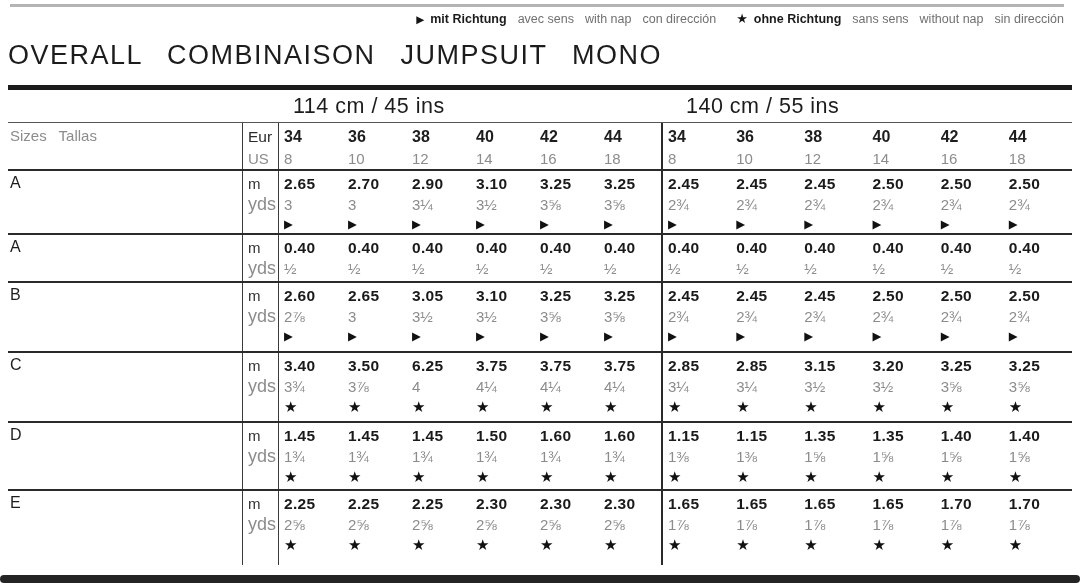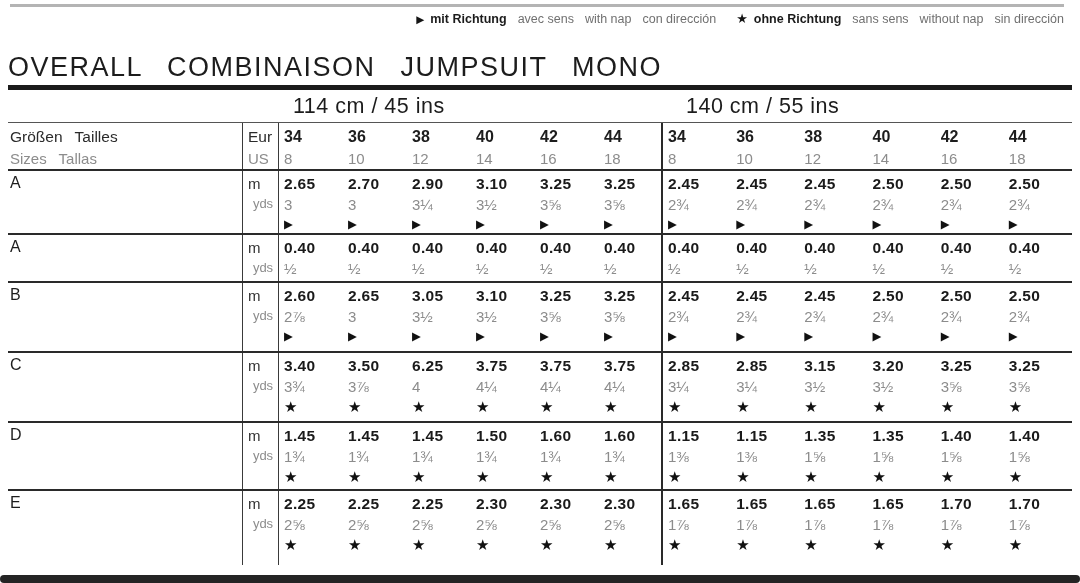--- a/index.html
+++ b/index.html
@@ -26,21 +26,21 @@
   .legend{
     position:absolute;top:11px;right:16px;
     font-size:12.5px;color:#707070;white-space:nowrap;
   }
   .legend span{margin-left:11px;}
   .legend .sym{color:#141414;font-size:10.5px;margin-left:20px;}
   .legend .sym.star{font-size:13px;}
   .legend .sym:first-child{margin-left:0;}
   .legend .de{color:#1b1b1b;font-weight:bold;margin-left:6px;}
   .title{
-    position:absolute;top:52px;left:8px;margin:0;
+    position:absolute;top:40px;left:8px;margin:0;
     font-size:27px;font-weight:normal;color:#1c1c1c;
     letter-spacing:1.5px;word-spacing:16px;white-space:nowrap;
   }
   .title-rule{
     position:absolute;top:85px;left:8px;width:1064px;height:5px;
     background:#1b1b1b;
   }
   .wh{
     position:absolute;top:94px;font-size:21.5px;color:#1c1c1c;
     letter-spacing:0.5px;white-space:nowrap;
@@ -68,21 +68,21 @@
   .r3{height:70px;}
   .r4{height:68px;}
   .r5{height:74px;border-bottom:none;}
   .hdr-dark{font-size:15.5px;color:#2b2b2b;line-height:23px;word-spacing:8px;}
   .hdr-gray{font-size:15px;color:var(--gray);line-height:21px;word-spacing:8px;}
   .size-eur{font-size:16px;font-weight:bold;color:var(--dark);line-height:23px;}
   .size-us{font-size:15px;color:var(--gray);line-height:21px;}
   .row-label{font-size:16px;color:var(--dark);line-height:20px;}
   .row-sublabel{font-size:12.5px;color:#8a8a8a;line-height:15px;}
   .unit-m{font-size:15px;color:#333;line-height:21px;}
-  .unit-yds{font-size:13px;color:var(--gray);line-height:20px;text-align:center;}
+  .unit-yds{font-size:18px;color:var(--gray);line-height:20px;}
   .m-line{font-size:15.5px;font-weight:bold;color:#1a1a1a;line-height:21px;letter-spacing:0.3px;}
   .yds-line{font-size:15px;color:var(--gray);line-height:21px;}
   .sym-line{font-size:11.5px;color:#111;line-height:19px;}
   .sym-line.star{font-size:15px;line-height:19px;}
 </style>
 </head>
 <body>
 
 <div class="top-edge"></div>
 
@@ -92,21 +92,20 @@
 
 <h1 class="title">OVERALL COMBINAISON JUMPSUIT MONO</h1>
 <div class="title-rule"></div>
 
 <div class="wh wh1">114 cm / 45 ins</div>
 <div class="wh wh2">140 cm / 55 ins</div>
 
 <div class="table" id="yardage-table">
   <div class="row header-row" id="size-header-row">
     <div class="cell col-label">
-      <div class="hdr-dark">Größen Tailles</div>
       <div class="hdr-gray">Sizes Tallas</div>
     </div>
     <div class="cell col-unit">
       <div class="hdr-dark">Eur</div>
       <div class="hdr-gray">US</div>
     </div>
   <div class="cell col-data">
         <div class="size-eur">34</div>
         <div class="size-us">8</div>
       </div>

